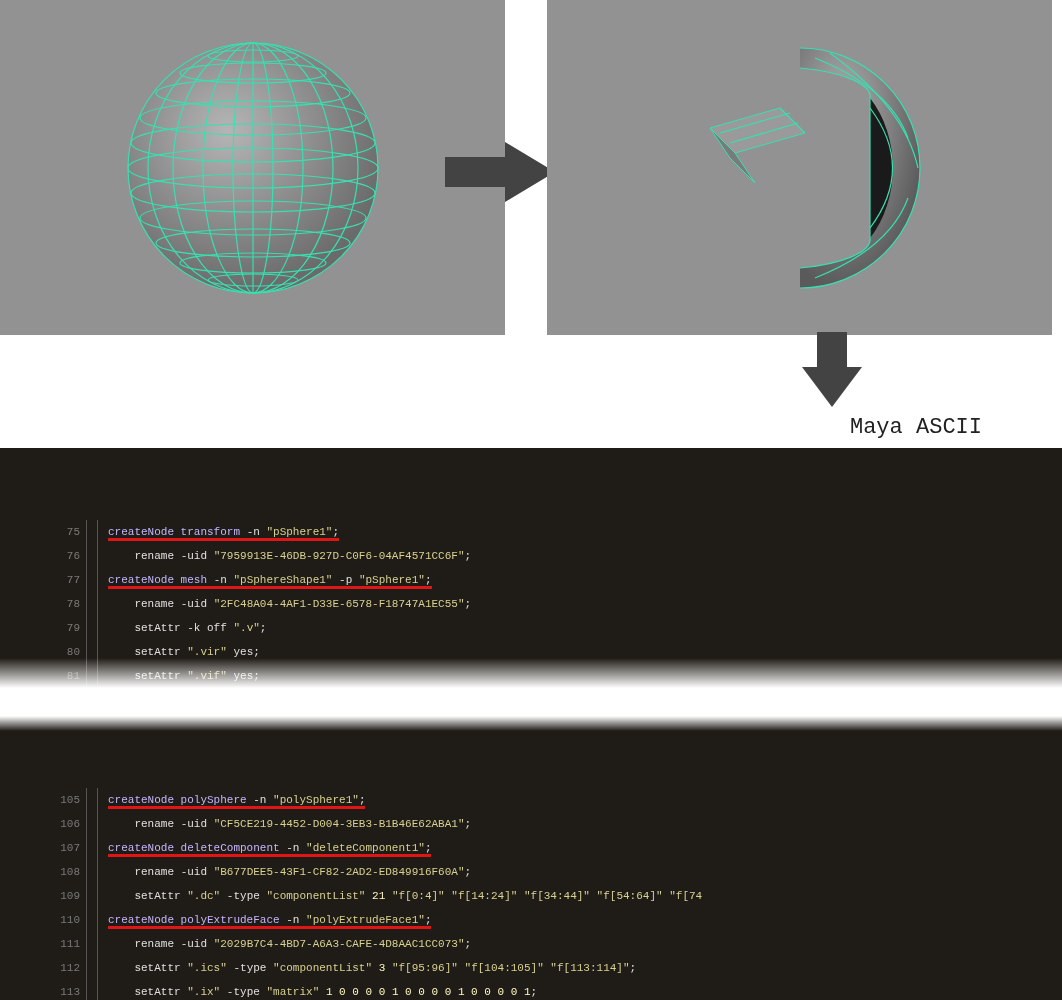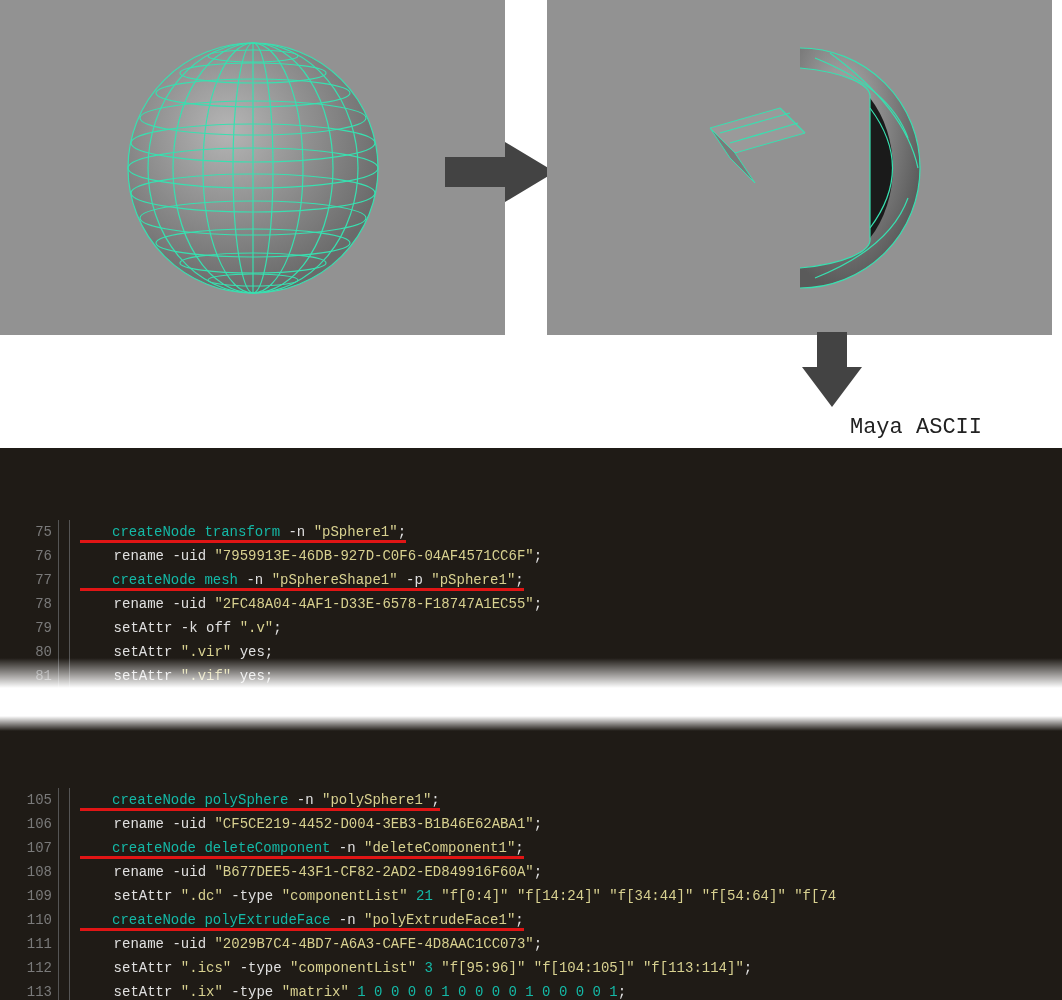--- a/index.html
+++ b/index.html
@@ -59,25 +59,26 @@
   color: #222;
 }
 .code-section {
   position: absolute;
   top: 448px;
   left: 0;
   width: 1062px;
 }
 .code-block {
   background: #1f1b16;
-  font-size: 14px;
+  font-size: 11px;
   line-height: 24px;
   overflow: hidden;
   white-space: pre;
   position: relative;
+  padding-left: 28px;
 }
 .code-block.first {
   margin-bottom: 28px;
 }
 .code-line {
   display: flex;
   height: 24px;
   align-items: center;
 }
 .ln {
@@ -92,23 +93,23 @@
   border-left: 1px solid #555;
   border-right: 1px solid #555;
   height: 24px;
   flex-shrink: 0;
 }
 .code-text {
   padding-left: 10px;
   color: #e0e0e0;
   white-space: pre;
 }
-.kw { color: #14b8a6; margin-left: 32px; }
+.kw { color: #c4b5fd; }
 .str { color: #d8d190; }
-.num { color: #14b8a6; }
+.num { color: #fef9c3; }
 .underline-red {
   border-bottom: 3px solid #e01515;
 }
 .fade-bottom {
   position: absolute;
   bottom: 0;
   left: 0;
   right: 0;
   height: 30px;
   background: linear-gradient(to bottom, rgba(255,255,255,0), rgba(255,255,255,1));

